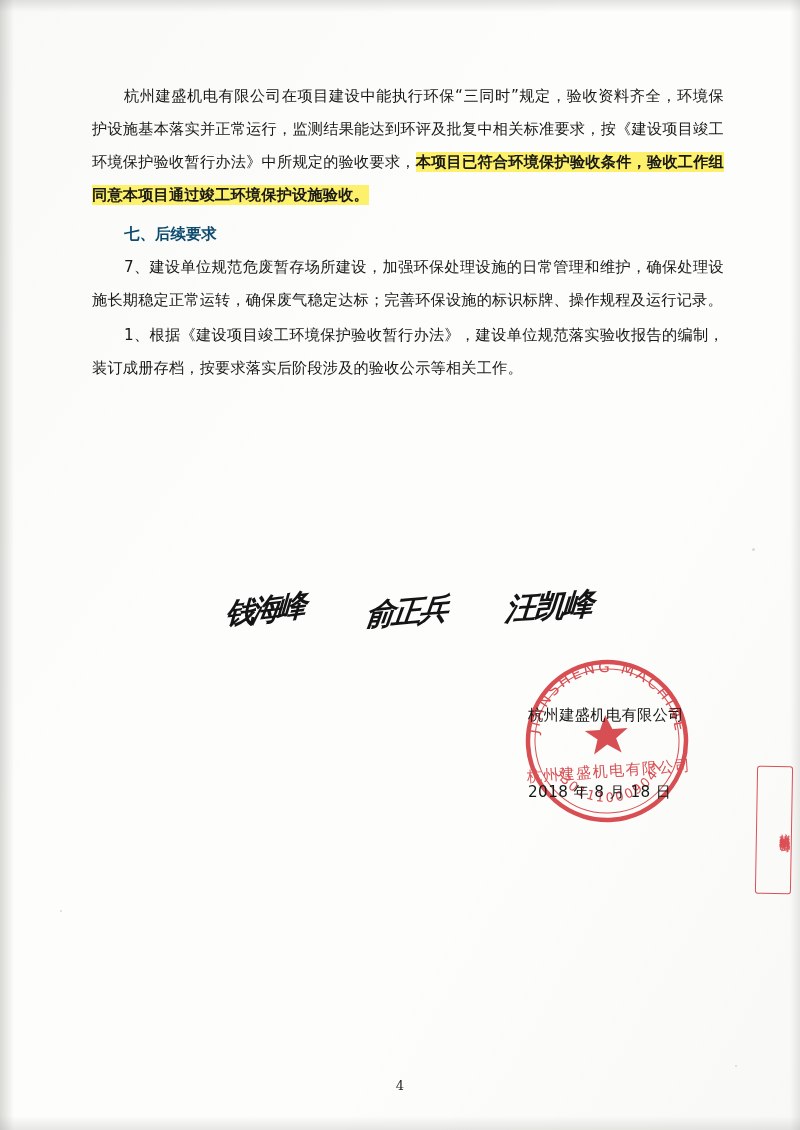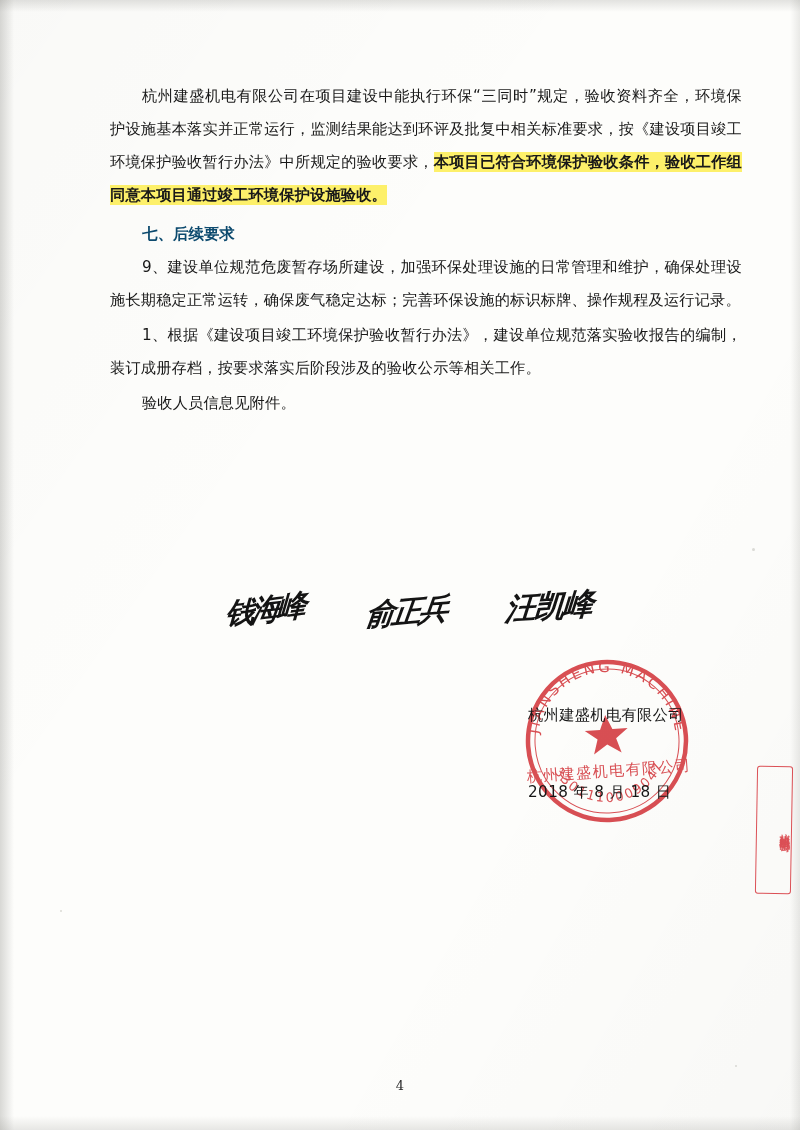--- a/index.html
+++ b/index.html
@@ -56,21 +56,20 @@
     width: 800px; height: 14px;
     background: linear-gradient(to top, rgba(140,140,135,0.20), rgba(255,255,255,0));
     pointer-events: none;
   }
 
   .content {
     position: absolute;
     left: 92px;
     top: 80px;
     width: 632px;
-    margin-left: 18px;
   }
 
   .para {
     font-family: "DejaVu Sans", "Liberation Sans", sans-serif;
     font-size: 15.2px;
     line-height: 33px;
     color: #181818;
     text-align: justify;
     margin: 0 0 2px 0;
     letter-spacing: 0.2px;
@@ -226,26 +225,25 @@
   <div class="speck" style="left:60px; top:910px; width:2px; height:2px;"></div>
   <div class="speck" style="left:735px; top:1065px; width:2px; height:2px;"></div>
 
   <div class="content">
 
     <p class="para indent2"><span>杭州建盛机电有限公司在项目建设中能执行环保“三同时”规定，验收资料齐全，环境保护设施基本落实并正常运行，监测结果能达到环评及批复中相关标准要求，按《建设项目竣工环境保护验收暂行办法》中所规定的验收要求，</span><span class="hl">本项目已符合环境保护验收条件，验收工作组同意本项目通过竣工环境保护设施验收。</span></p>
 
     <p class="heading">七、后续要求</p>
 
 
-    <p class="para indent2">9、建设单位规范危废暂存场所建设，加强环保处理设施的日常管理和维护，确保处理设施长期稳定正常运转，确保废气稳定达标；完善环保设施的标识标牌、操作规程及运行记录。</p>
+    <p class="para indent2">7、建设单位规范危废暂存场所建设，加强环保处理设施的日常管理和维护，确保处理设施长期稳定正常运转，确保废气稳定达标；完善环保设施的标识标牌、操作规程及运行记录。</p>
 
     <p class="para indent2">1、根据《建设项目竣工环境保护验收暂行办法》，建设单位规范落实验收报告的编制，装订成册存档，按要求落实后阶段涉及的验收公示等相关工作。</p>
 
 
-    <p class="para indent2">验收人员信息见附件。</p>
 
   </div>
 
   <div class="signature-area">
     <span class="sig sig-1">钱海峰</span>
     <span class="sig sig-2">俞正兵</span>
     <span class="sig sig-3">汪凯峰</span>
   </div>
 
   <div class="seal">

